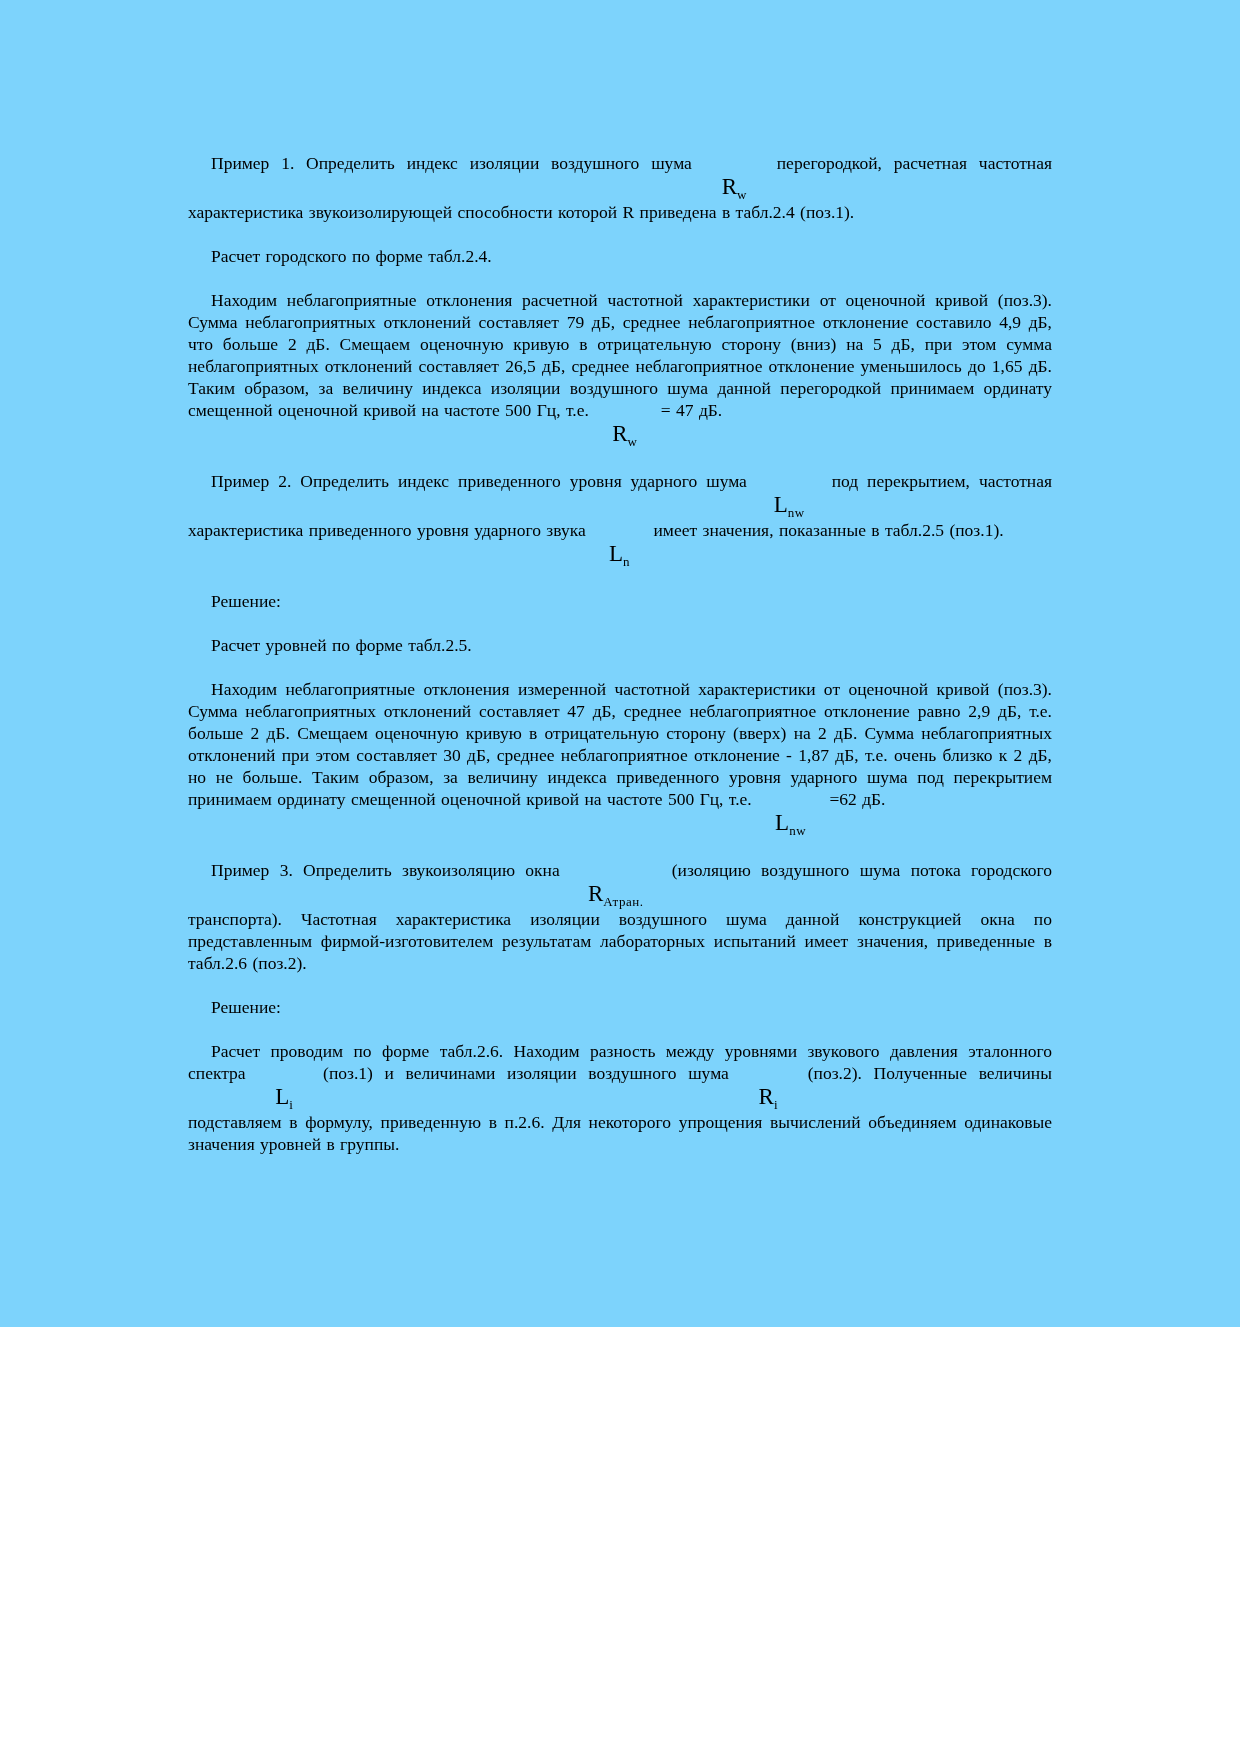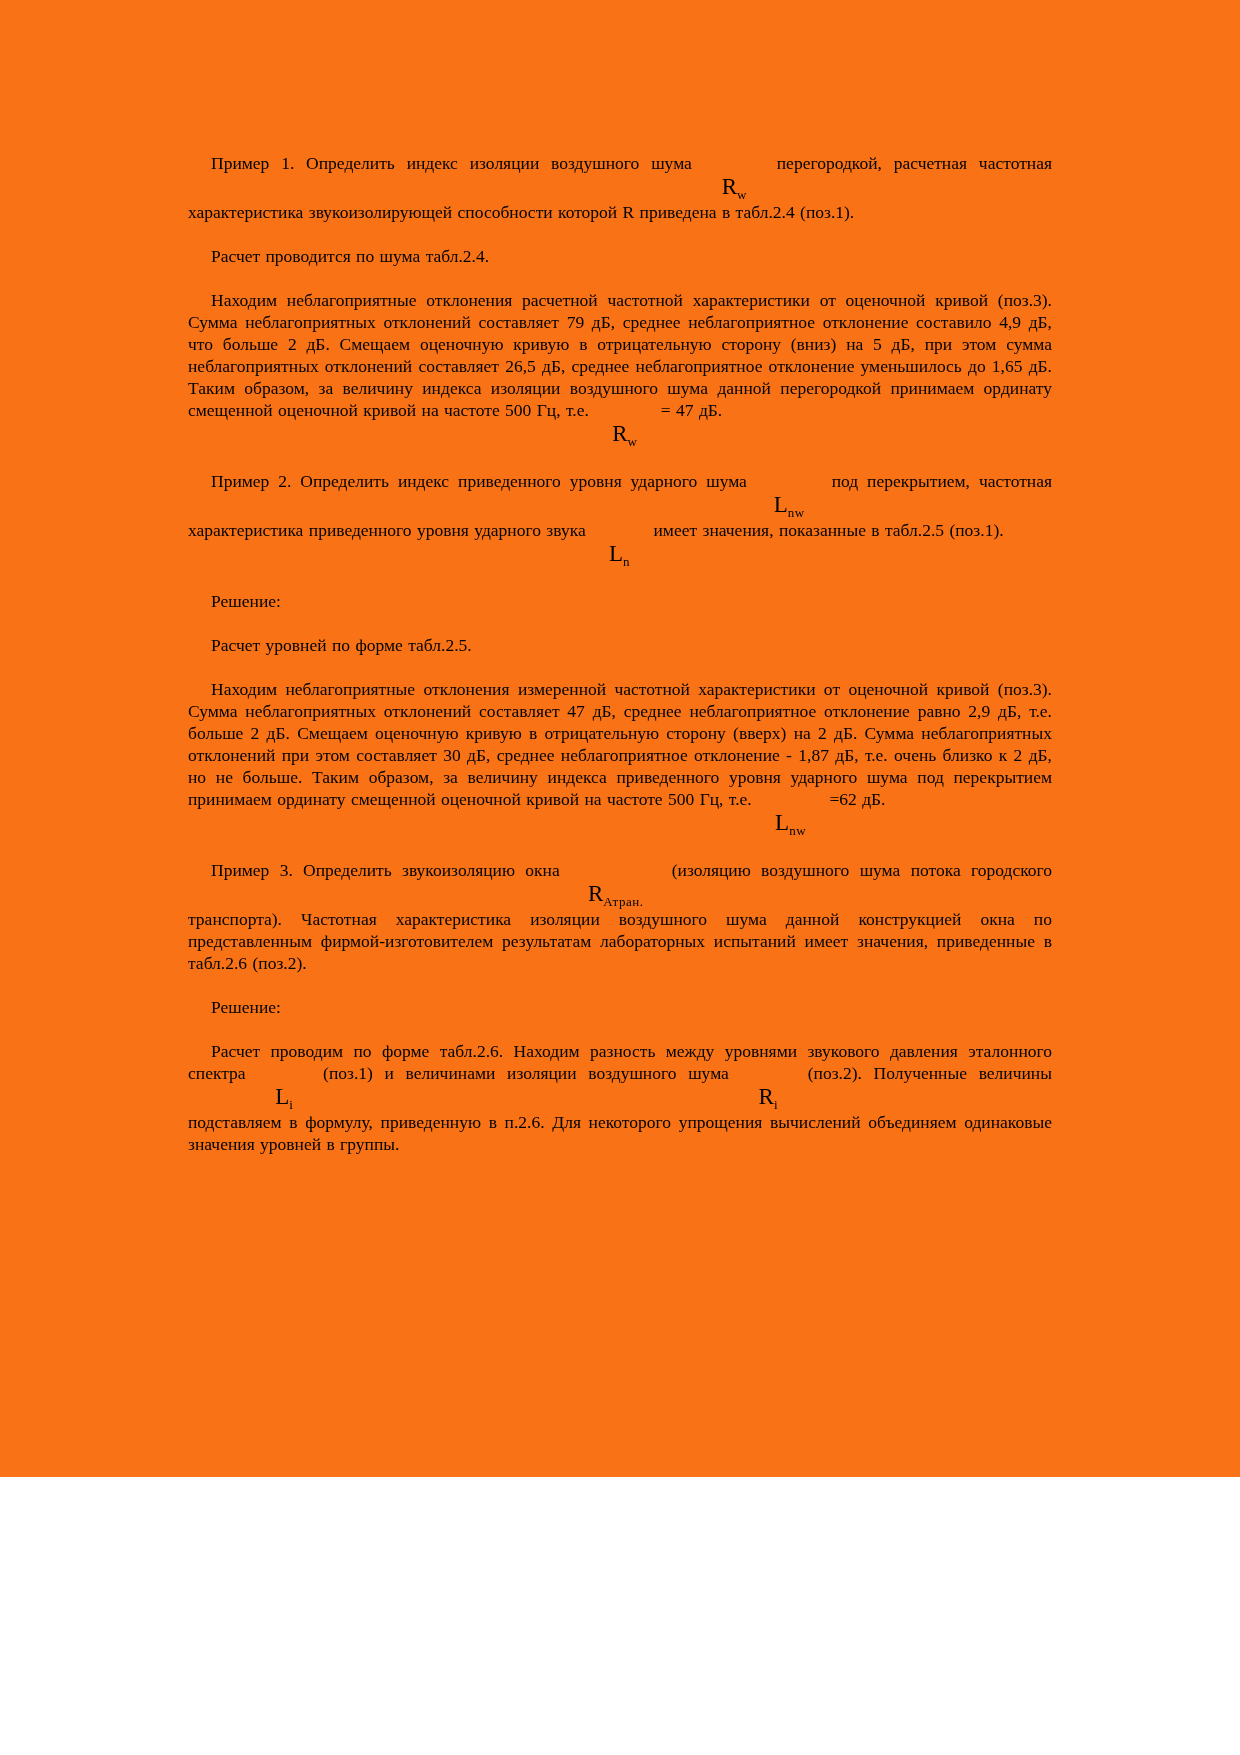--- a/index.html
+++ b/index.html
@@ -3,22 +3,22 @@
 <meta charset="utf-8">
 <style>
   html, body {
     margin: 0;
     padding: 0;
     background: #ffffff;
   }
   .page {
     position: relative;
     width: 1240px;
-    height: 1477px;
-    background: #f97316;
+    height: 1327px;
+    background: #7dd3fc;
     overflow: hidden;
   }
   .content {
     position: absolute;
     left: 188px;
     top: 152px;
     width: 864px;
   }
   .para {
     font-family: "Liberation Serif", "DejaVu Serif", serif;
@@ -51,21 +51,21 @@
     vertical-align: -5px;
     letter-spacing: 0.5px;
   }
 </style>
 </head>
 <body>
 
 <div class="page">
   <div class="content">
       <p class="para">Пример 1. Определить индекс изоляции воздушного шума <span class="formula"><span class="fbase">R</span><span class="fsub">w</span></span> перегородкой, расчетная частотная характеристика звукоизолирующей способности которой R приведена в табл.2.4 (поз.1).</p>
-      <p class="para">Расчет проводится по шума табл.2.4.</p>
+      <p class="para">Расчет городского по форме табл.2.4.</p>
       <p class="para">Находим неблагоприятные отклонения расчетной частотной характеристики от оценочной кривой (поз.3). Сумма неблагоприятных отклонений составляет 79 дБ, среднее неблагоприятное отклонение составило 4,9 дБ, что больше 2 дБ. Смещаем оценочную кривую в отрицательную сторону (вниз) на 5 дБ, при этом сумма неблагоприятных отклонений составляет 26,5 дБ, среднее неблагоприятное отклонение уменьшилось до 1,65 дБ. Таким образом, за величину индекса изоляции воздушного шума данной перегородкой принимаем ординату смещенной оценочной кривой на частоте 500 Гц, т.е. <span class="formula"><span class="fbase">R</span><span class="fsub">w</span></span> = 47 дБ.</p>
       <p class="para">Пример 2. Определить индекс приведенного уровня ударного шума <span class="formula"><span class="fbase">L</span><span class="fsub">nw</span></span> под перекрытием, частотная характеристика приведенного уровня ударного звука <span class="formula"><span class="fbase">L</span><span class="fsub">n</span></span> имеет значения, показанные в табл.2.5 (поз.1).</p>
       <p class="para">Решение:</p>
       <p class="para">Расчет уровней по форме табл.2.5.</p>
       <p class="para">Находим неблагоприятные отклонения измеренной частотной характеристики от оценочной кривой (поз.3). Сумма неблагоприятных отклонений составляет 47 дБ, среднее неблагоприятное отклонение равно 2,9 дБ, т.е. больше 2 дБ. Смещаем оценочную кривую в отрицательную сторону (вверх) на 2 дБ. Сумма неблагоприятных отклонений при этом составляет 30 дБ, среднее неблагоприятное отклонение - 1,87 дБ, т.е. очень близко к 2 дБ, но не больше. Таким образом, за величину индекса приведенного уровня ударного шума под перекрытием принимаем ординату смещенной оценочной кривой на частоте 500 Гц, т.е. <span class="formula"><span class="fbase">L</span><span class="fsub">nw</span></span> =62 дБ.</p>
       <p class="para">Пример 3. Определить звукоизоляцию окна <span class="formula"><span class="fbase">R</span><span class="fsub">Атран.</span></span> (изоляцию воздушного шума потока городского транспорта). Частотная характеристика изоляции воздушного шума данной конструкцией окна по представленным фирмой-изготовителем результатам лабораторных испытаний имеет значения, приведенные в табл.2.6 (поз.2).</p>
       <p class="para">Решение:</p>
       <p class="para">Расчет проводим по форме табл.2.6. Находим разность между уровнями звукового давления эталонного спектра <span class="formula"><span class="fbase">L</span><span class="fsub">i</span></span> (поз.1) и величинами изоляции воздушного шума <span class="formula"><span class="fbase">R</span><span class="fsub">i</span></span> (поз.2). Полученные величины подставляем в формулу, приведенную в п.2.6. Для некоторого упрощения вычислений объединяем одинаковые значения уровней в группы.</p>
     </div>
 </div>

